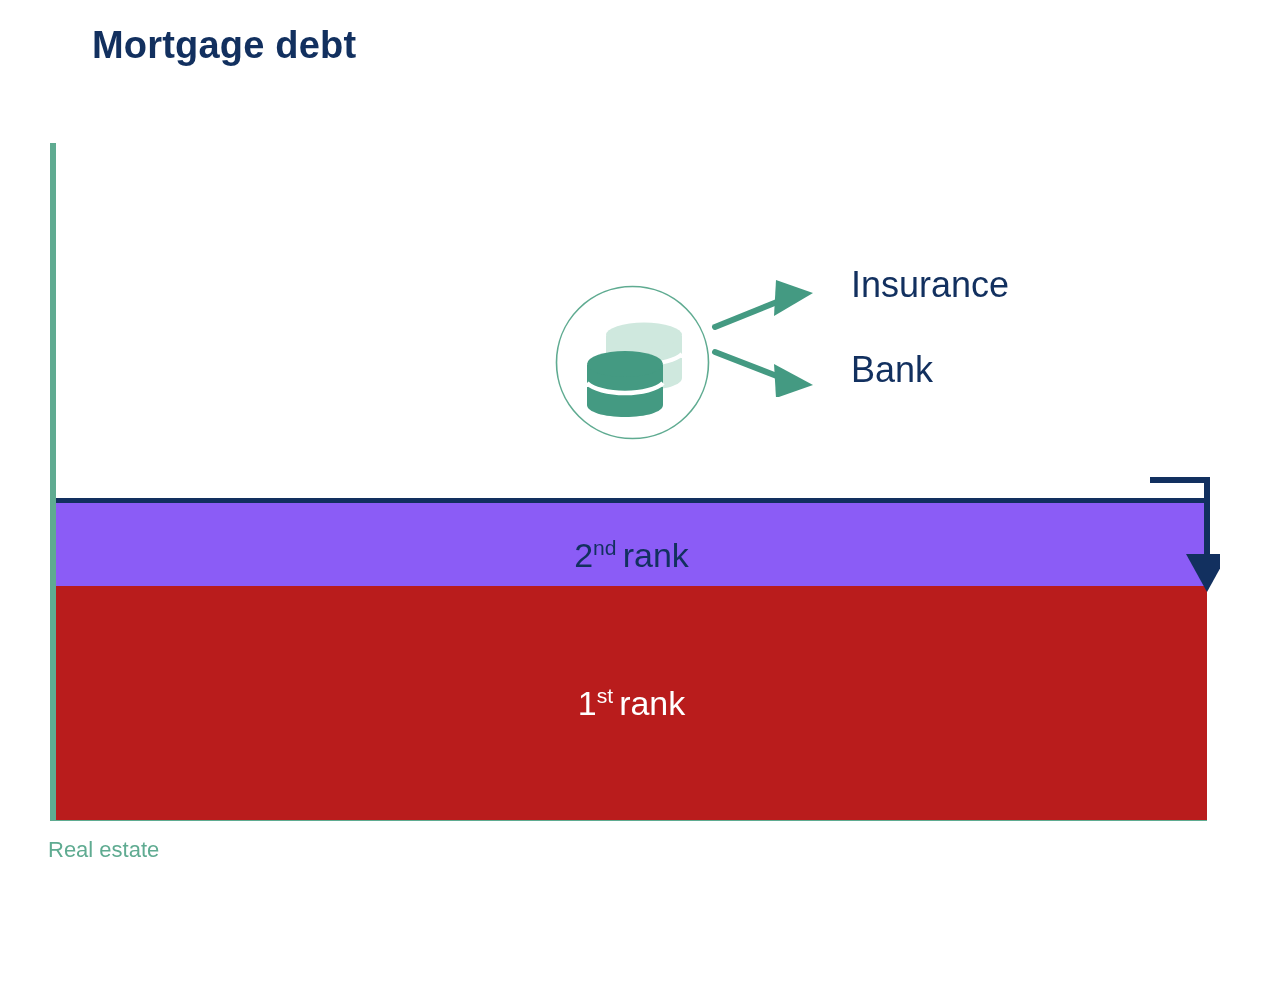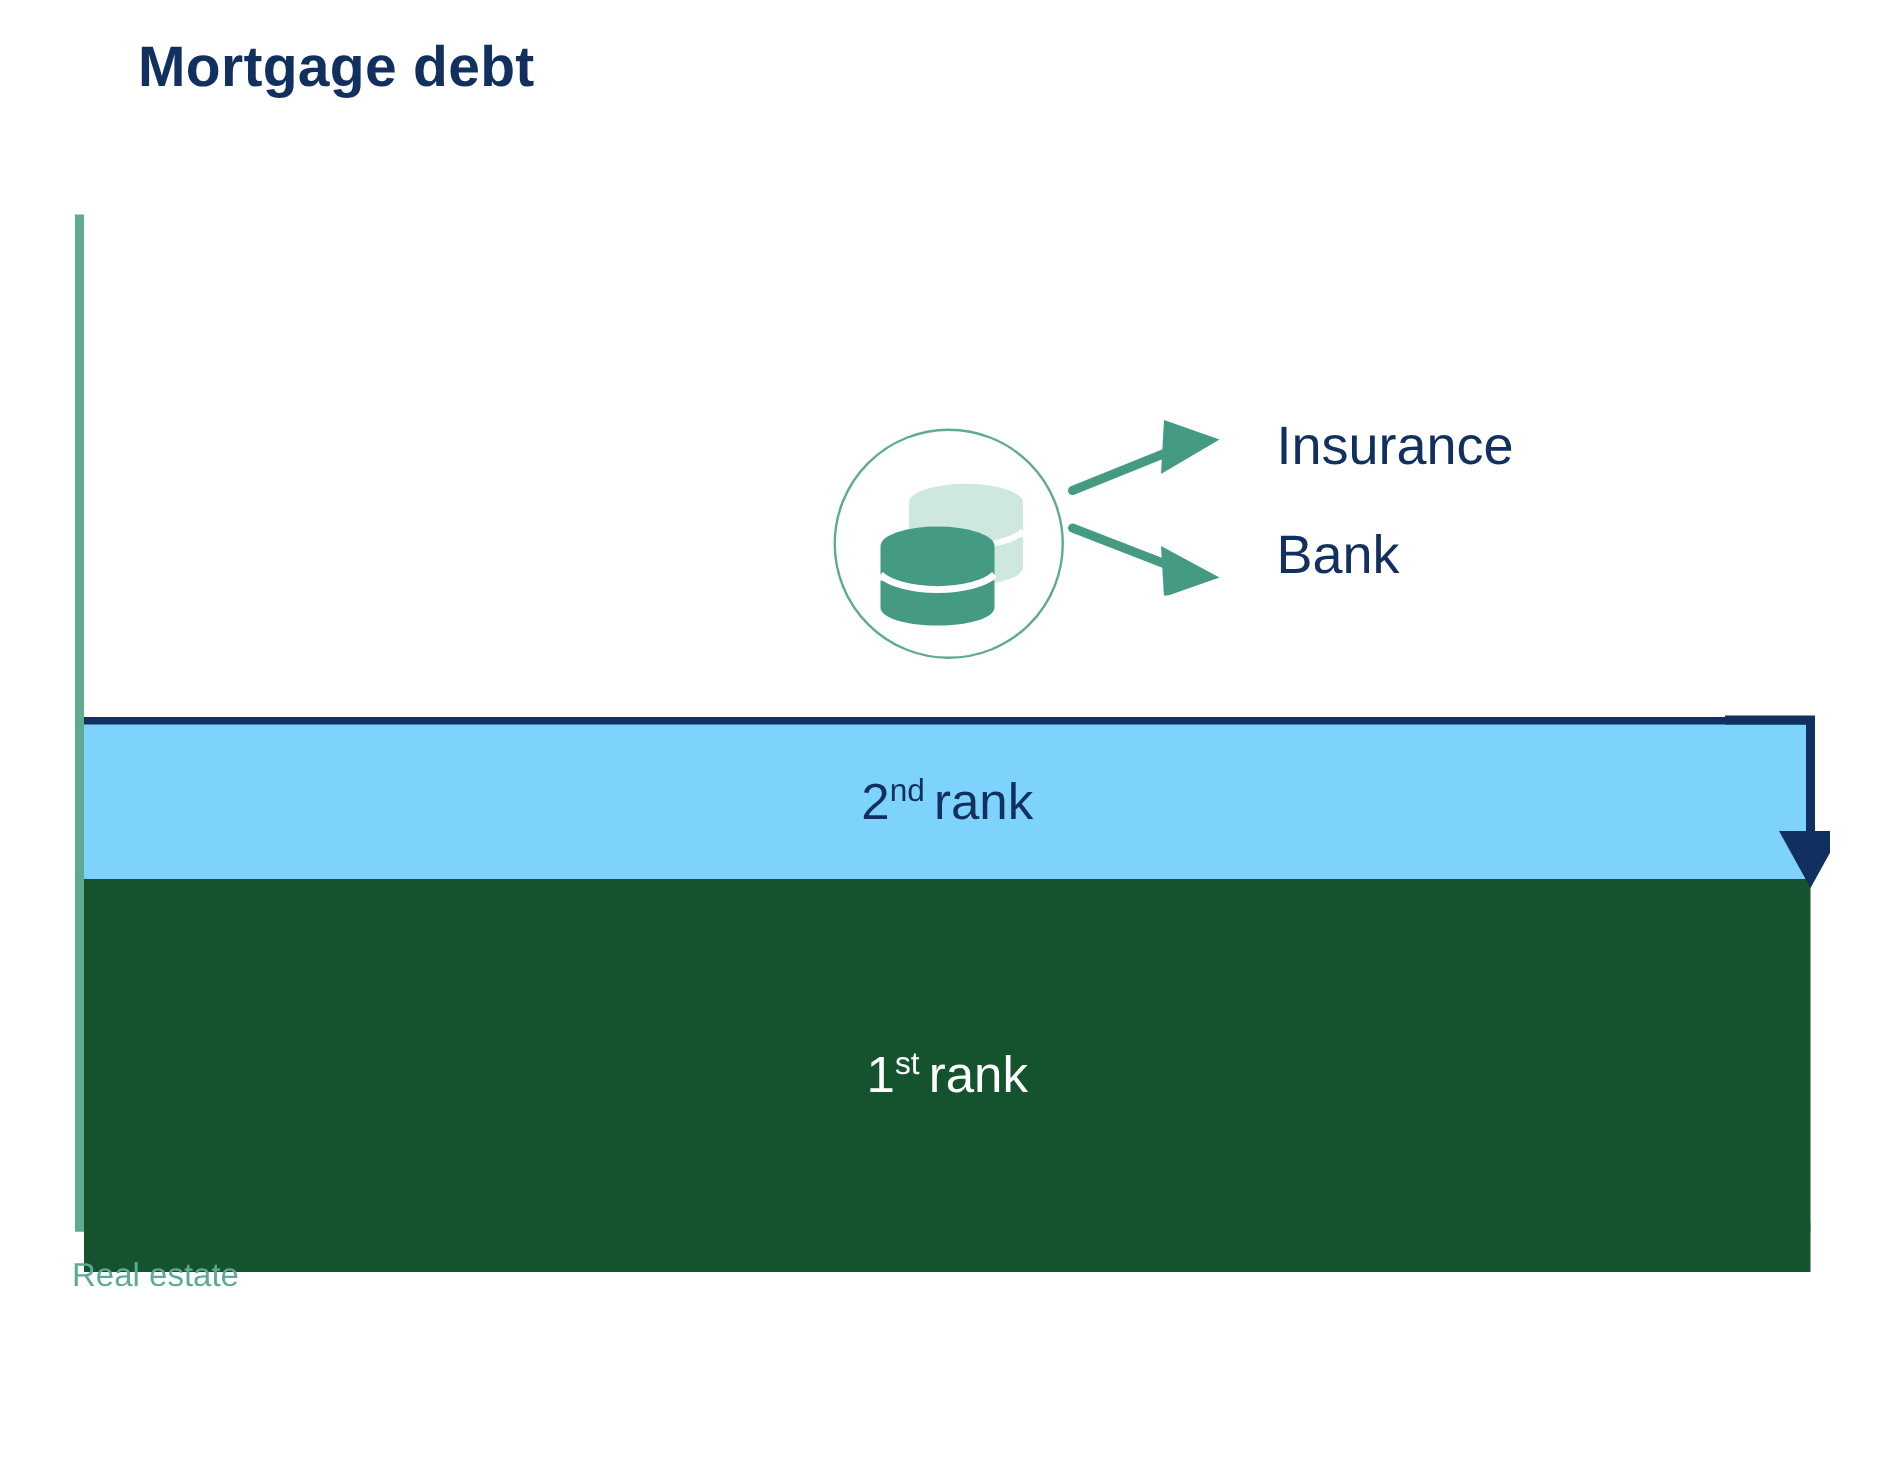--- a/index.html
+++ b/index.html
@@ -57,30 +57,30 @@
   
   .bar {
     position: absolute;
     left: 56px;
     width: 1151px;
     display: flex;
     align-items: center;
     justify-content: center;
   }
   .bar-second {
-    top: 478px;
+    top: 498px;
     height: 108px;
-    background: #7dd3fc;
+    background: #8b5cf6;
     border-top: 5px solid #12305f;
     box-sizing: border-box;
   }
   .bar-first {
     top: 586px;
-    height: 262px;
-    background: #14532d;
+    height: 234px;
+    background: #b91c1c;
   }
   .bar-label {
     font-size: 34px;
     line-height: 1;
     white-space: nowrap;
   }
   .bar-second .bar-label { color: #12305f; }
   .bar-first  .bar-label { color: #ffffff; }
   sup.ord {
     font-size: 0.62em;
@@ -125,21 +125,21 @@
     height: 125px;
   }
 
   .dest {
     position: absolute;
     font-size: 36px;
     color: #12305f;
     white-space: nowrap;
     left: 851px;
   }
-  .dest-insurance { top: 276px; }
+  .dest-insurance { top: 264px; }
   .dest-bank      { top: 349px; }
 
   
   .caption {
     position: absolute;
     font-size: 22px;
     color: #5fab91;
     line-height: 1.28;
   }
   .caption-left {

